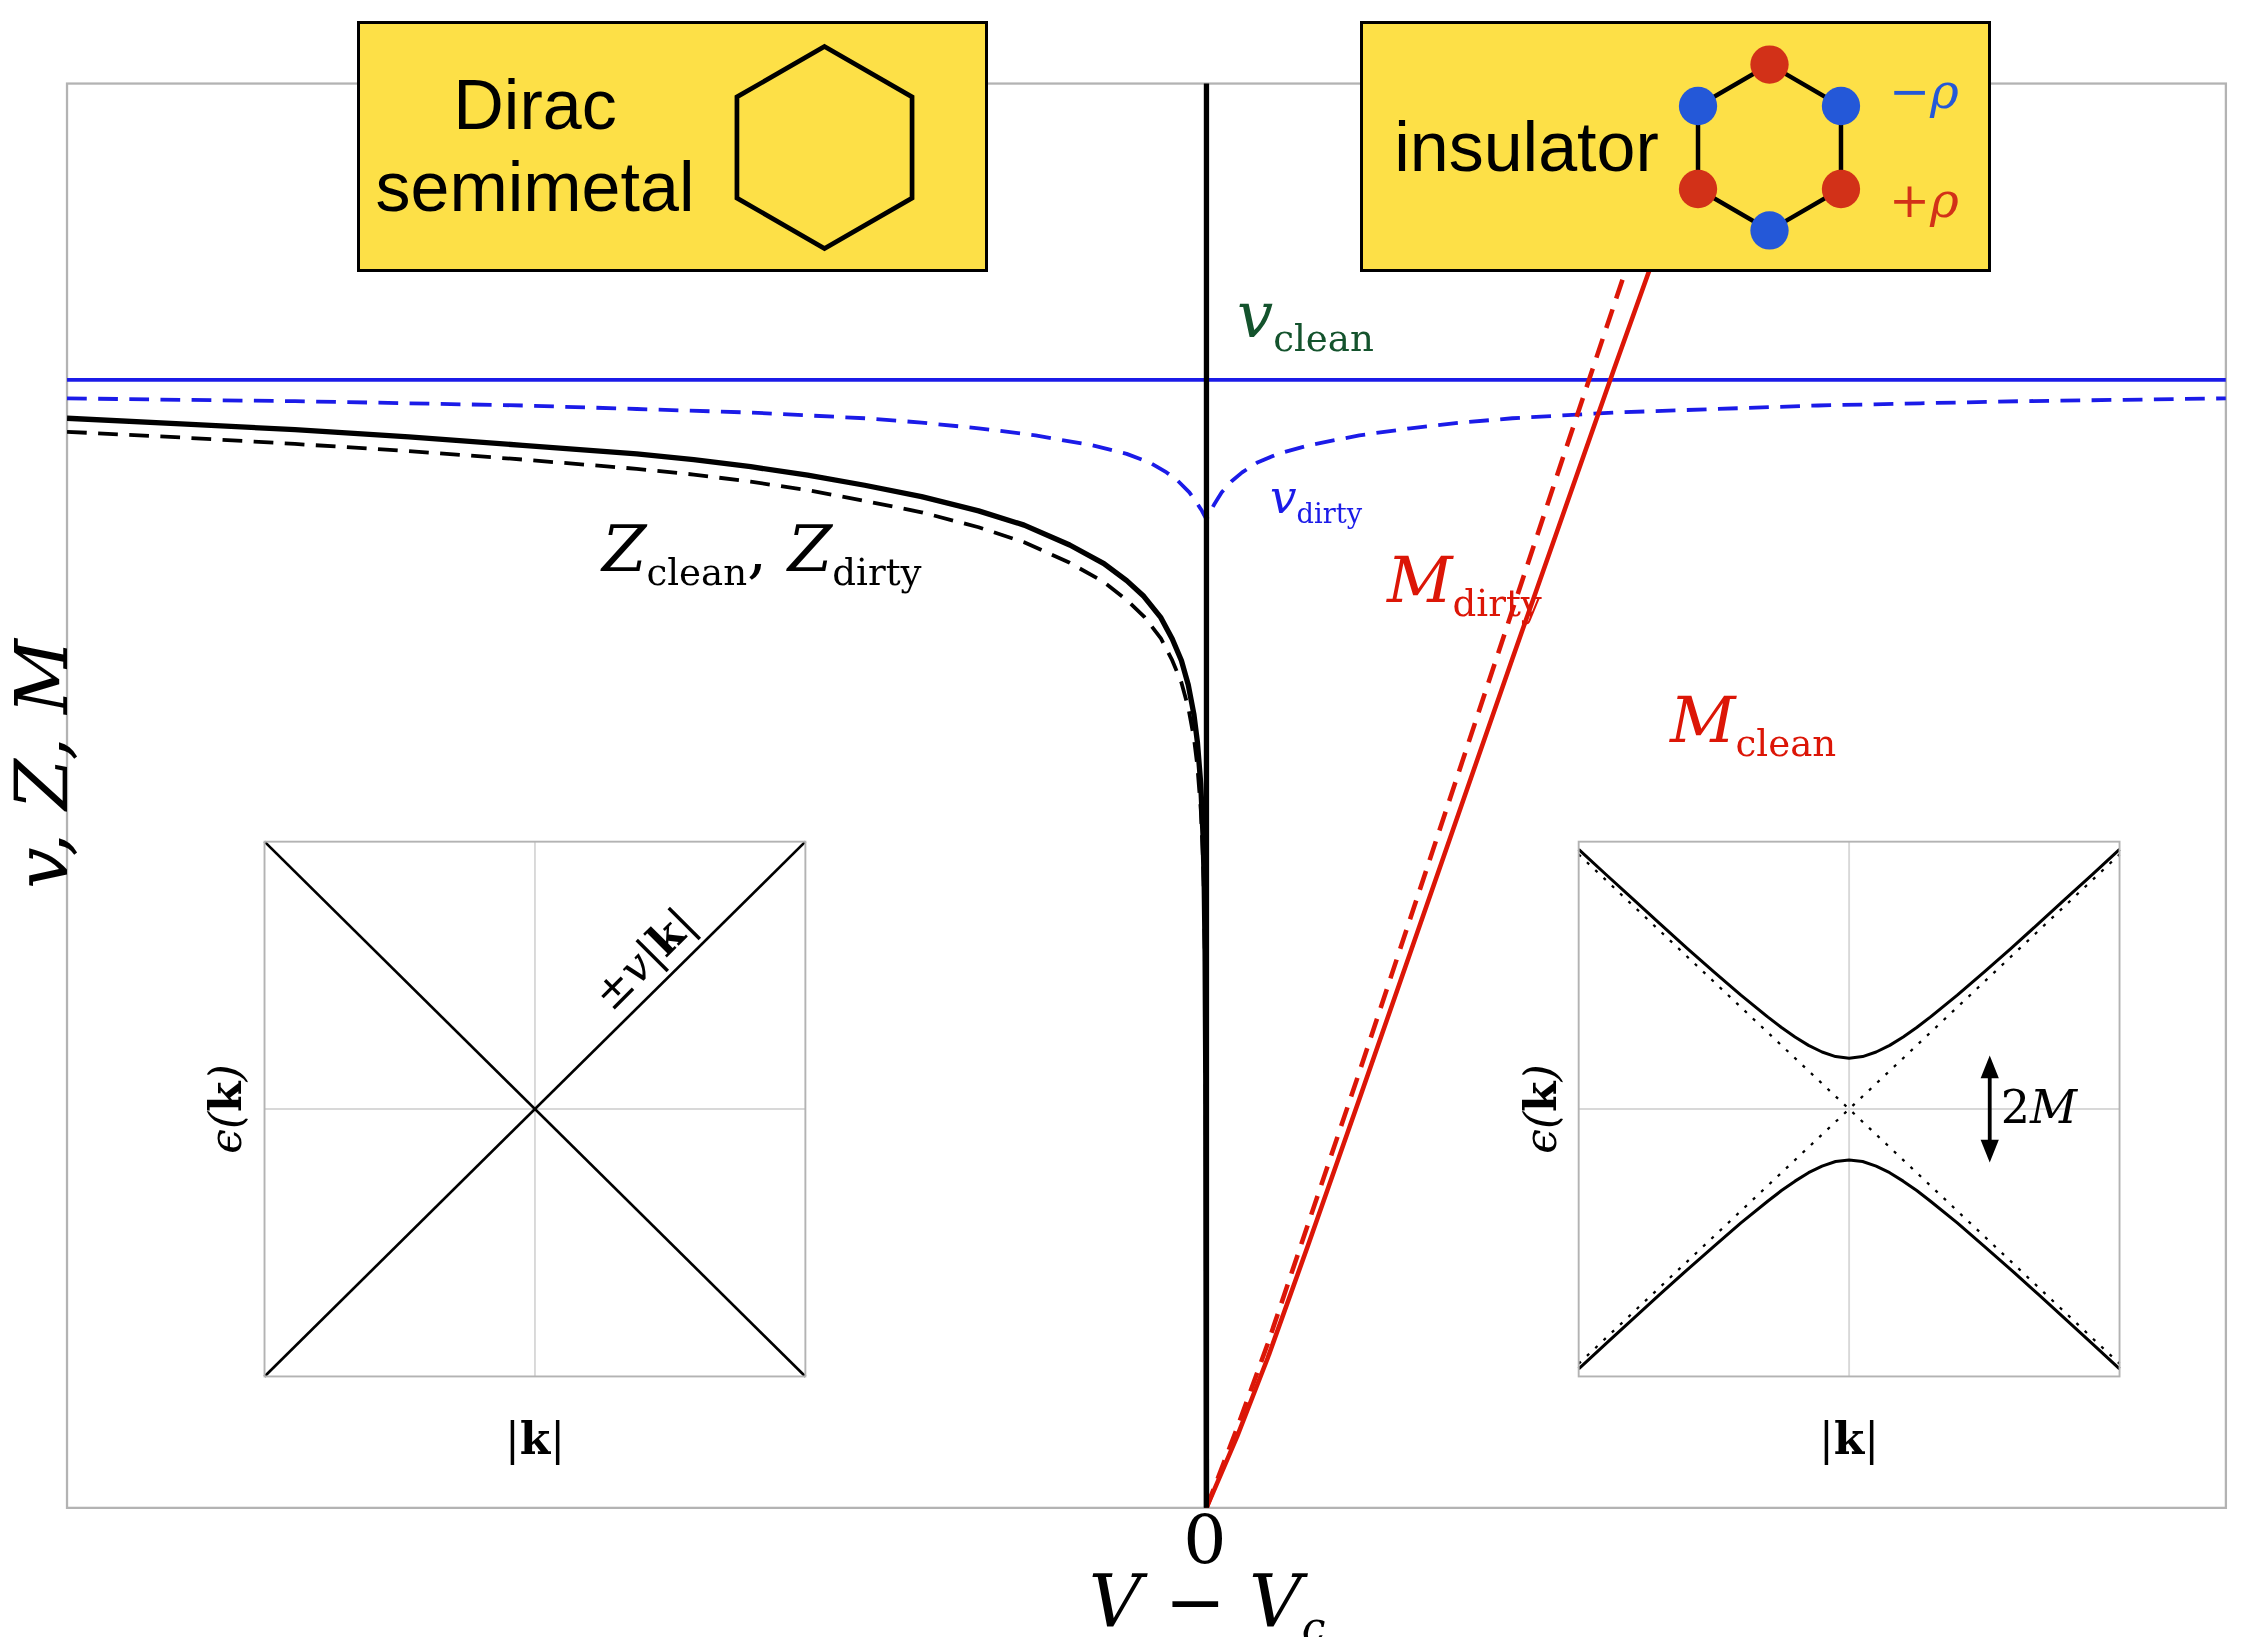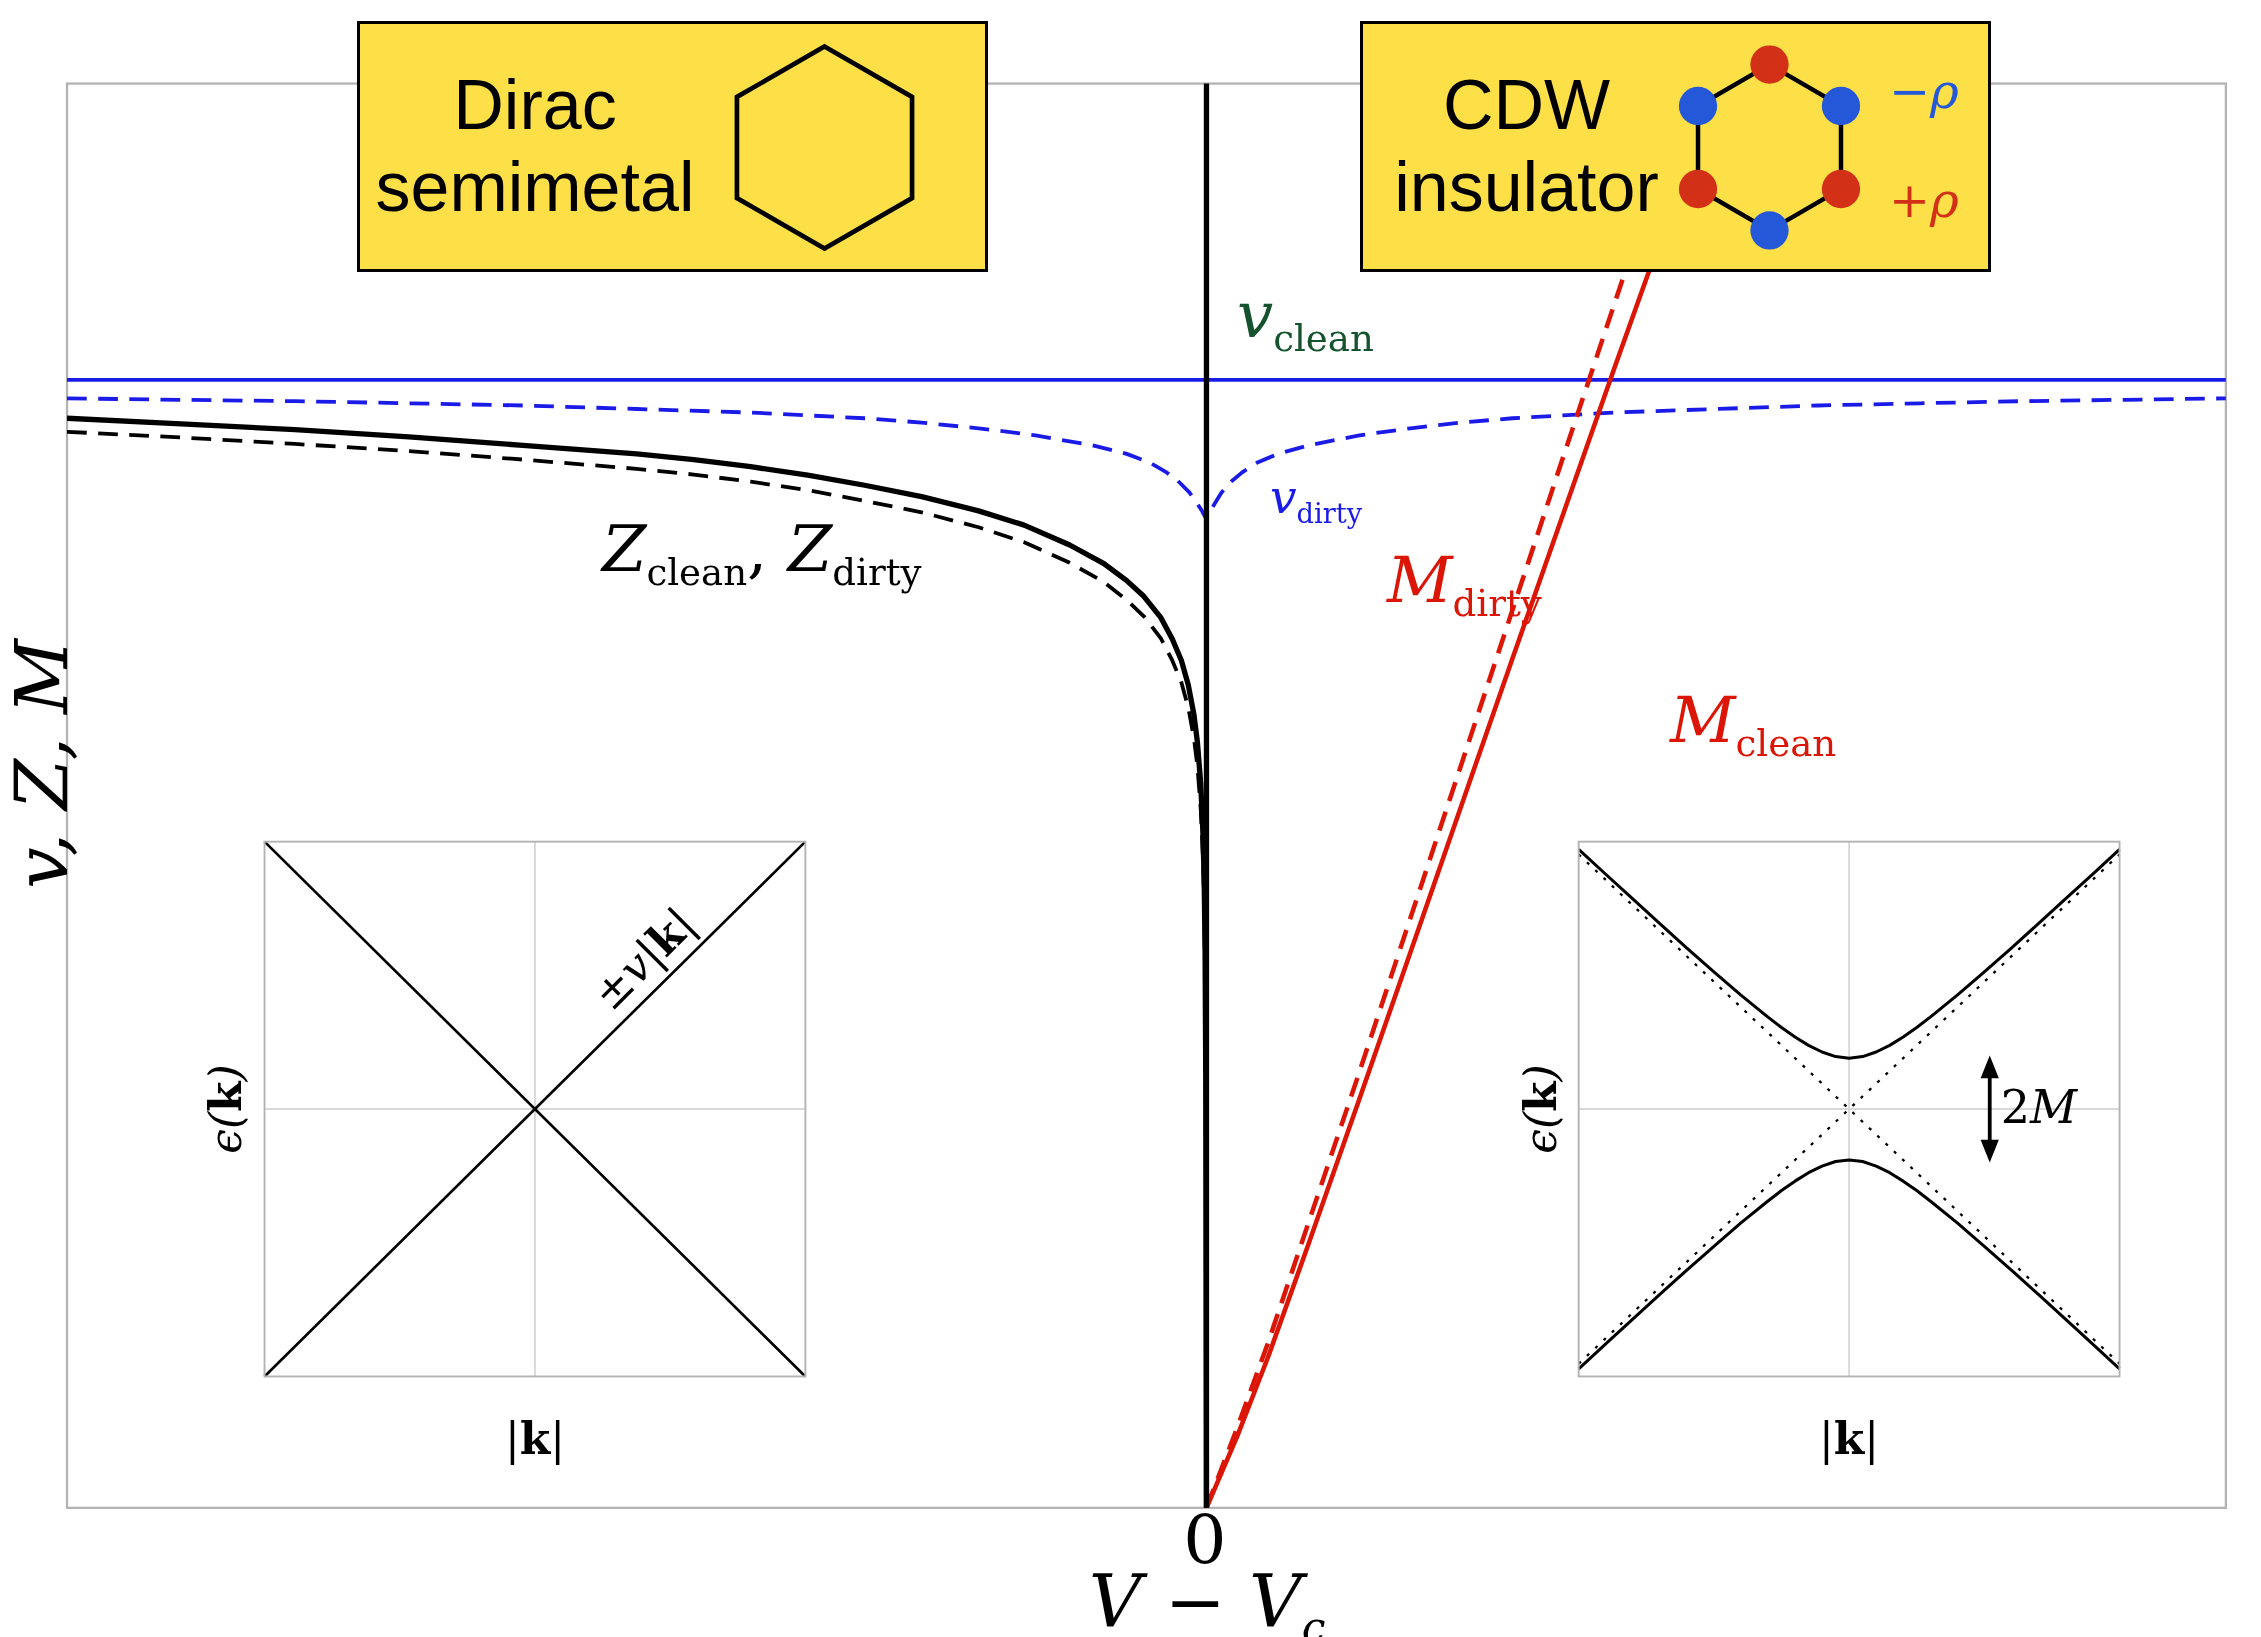--- a/index.html
+++ b/index.html
@@ -125,21 +125,20 @@
       <div>Dirac</div>
       <div>semimetal</div>
     </div>
     <svg class="hexsvg" id="hex-dirac" viewBox="0 0 340 340">
       <polygon points="170,20 300,95 300,245 170,320 40,245 40,95" fill="none" stroke="#000" stroke-width="7"></polygon>
     </svg>
   </div>
 
   <div class="titlebox" id="box-cdw">
     <div class="boxtext">
-      <div>CDW</div>
       <div>insulator</div>
     </div>
     <svg class="hexsvg" id="hex-cdw" viewBox="0 0 340 340">
       <polygon points="170,40 282,105 282,235 170,300 58,235 58,105" fill="none" stroke="#000" stroke-width="7"></polygon>
       <circle cx="170" cy="40" r="30" fill="#d23118"></circle>
       <circle cx="282" cy="105" r="30" fill="#2458d8"></circle>
       <circle cx="282" cy="235" r="30" fill="#d23118"></circle>
       <circle cx="170" cy="300" r="30" fill="#2458d8"></circle>
       <circle cx="58" cy="235" r="30" fill="#d23118"></circle>
       <circle cx="58" cy="105" r="30" fill="#2458d8"></circle>

